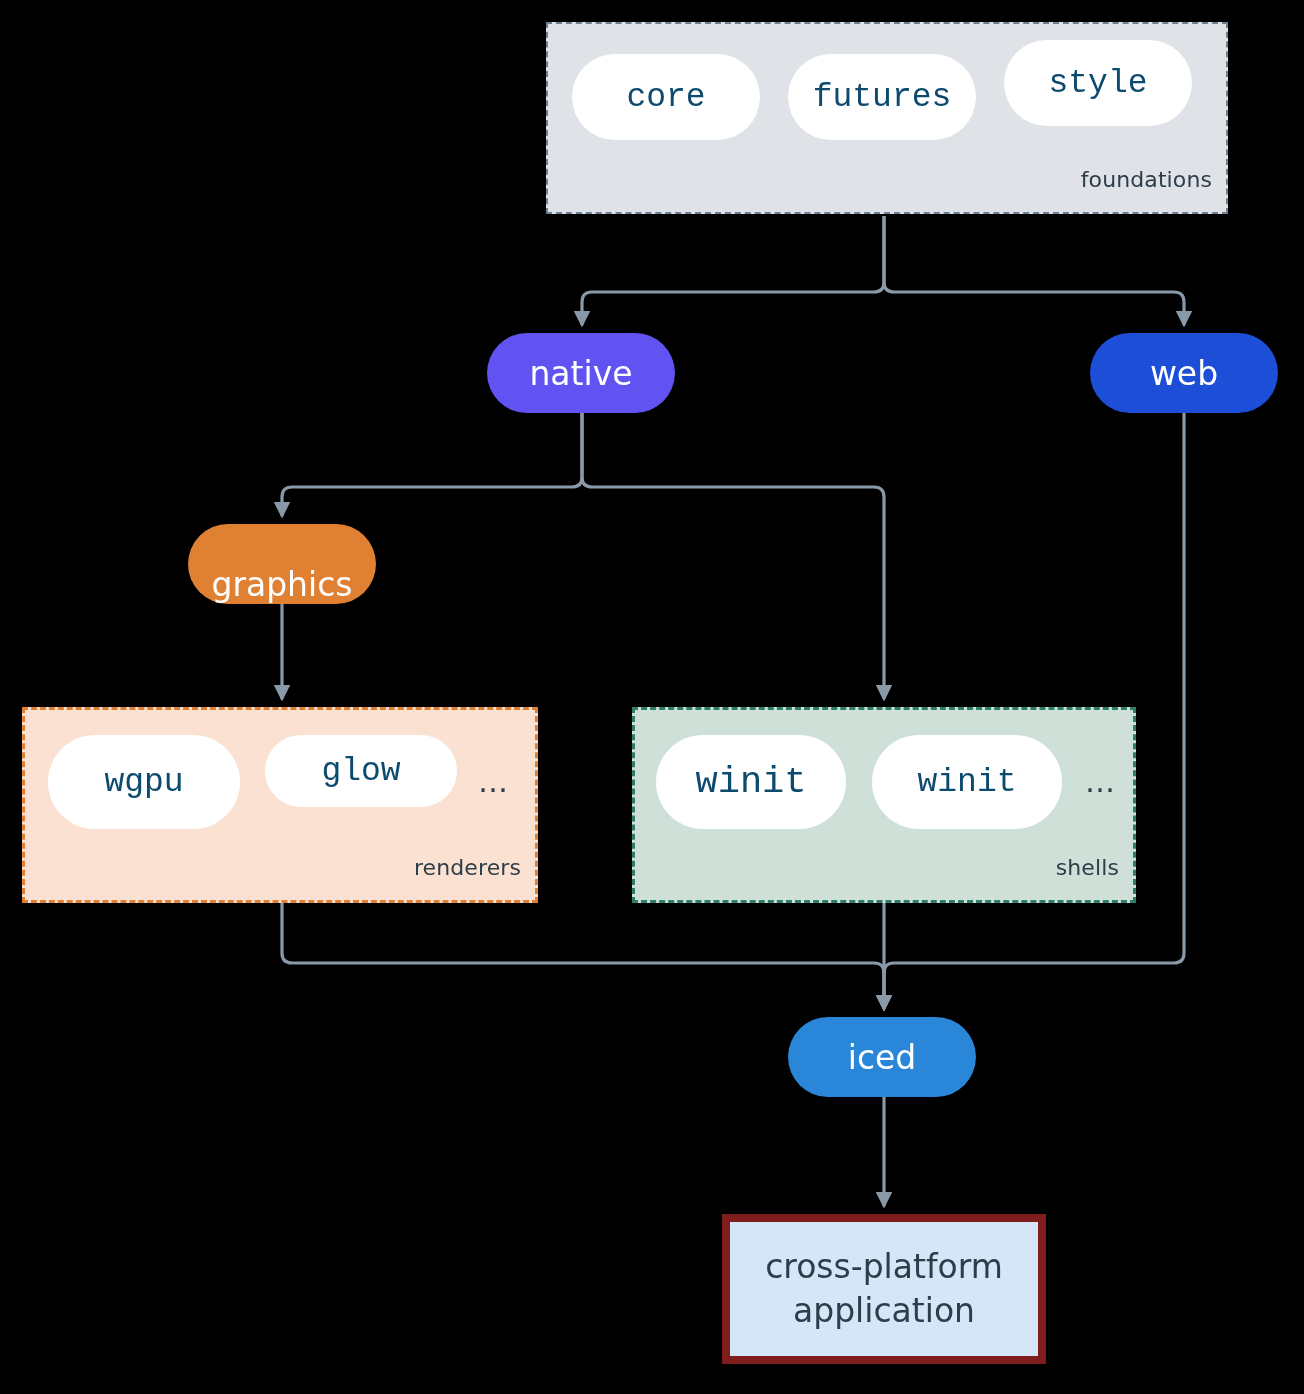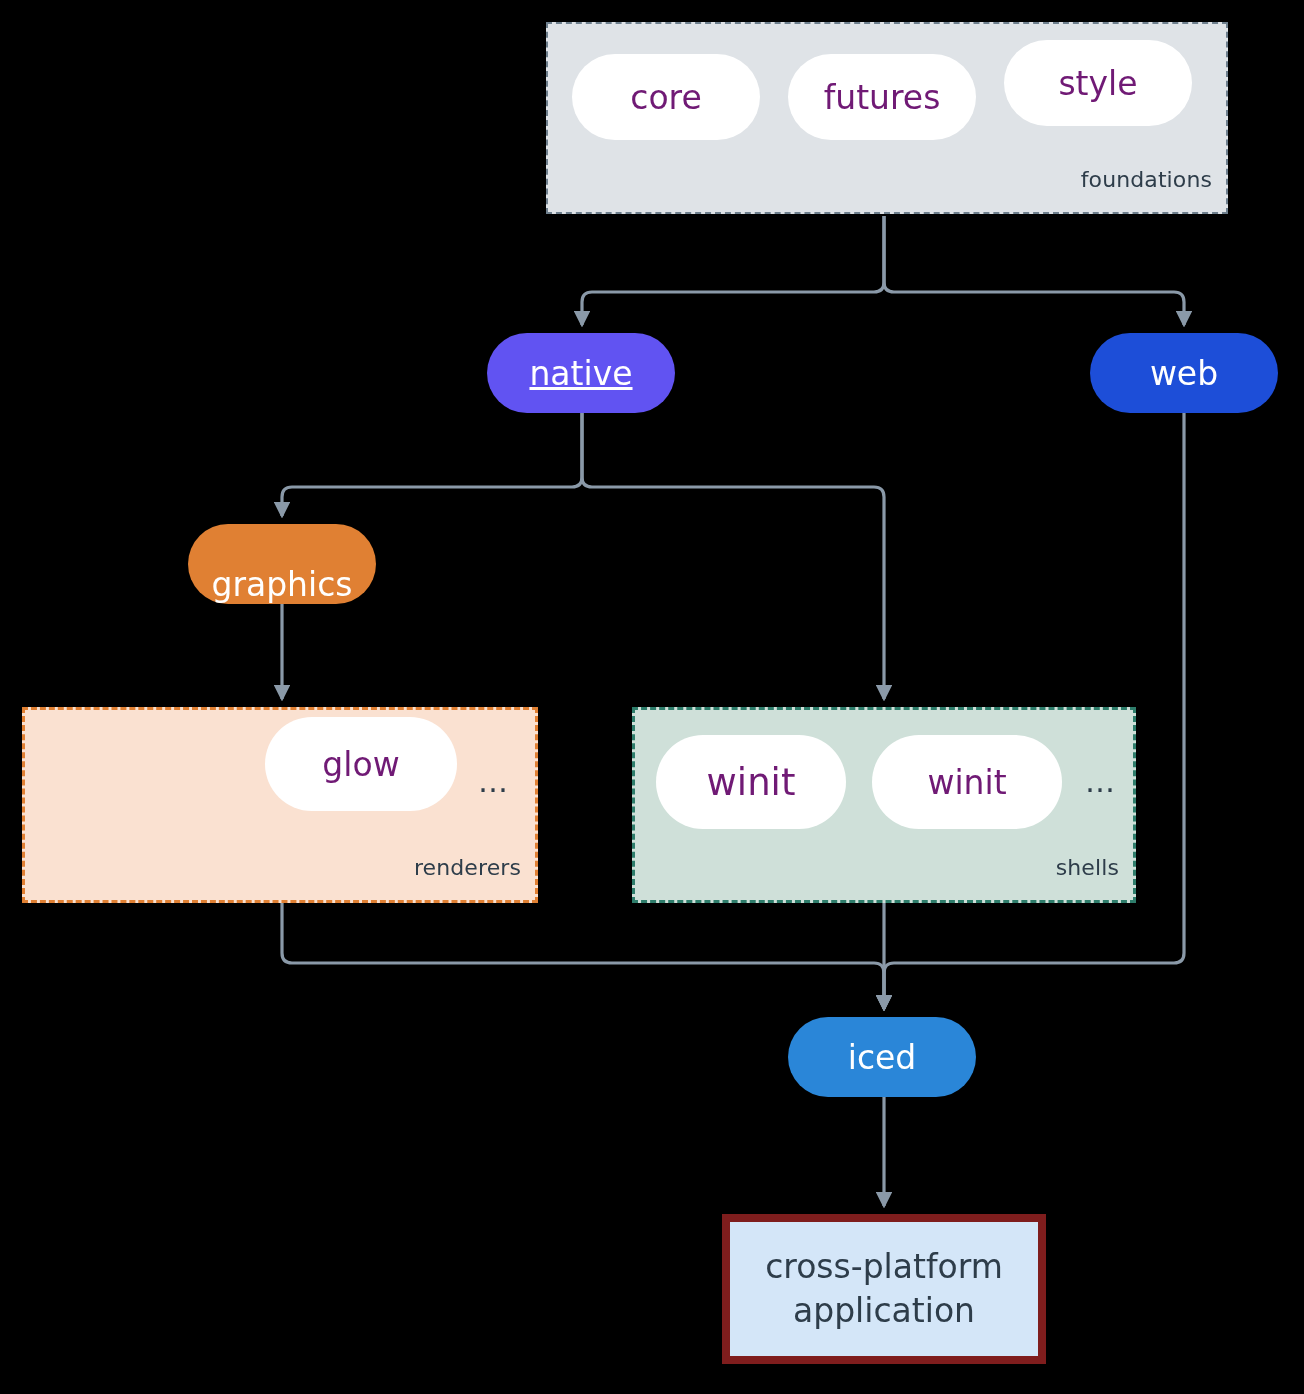--- a/index.html
+++ b/index.html
@@ -40,21 +40,22 @@
     position: absolute;
     box-sizing: border-box;
     display: flex;
     align-items: center;
     justify-content: center;
     border-radius: 999px;
     white-space: nowrap;
   }
   .pill-white {
     background: #ffffff;
-    color: #701a75;
+    color: #0c4a6e;
+    font-family: Liberation Mono, monospace;
   }
   .node {
     position: absolute;
     box-sizing: border-box;
     display: flex;
     align-items: center;
     justify-content: center;
     border-radius: 999px;
     color: #ffffff;
     white-space: nowrap;
@@ -113,36 +114,39 @@
   <div class="pill pill-white" style="left:572px; top:54px; width:188px; height:86px; font-size:33px;">
     <span>core</span>
   </div>
   <div class="pill pill-white" style="left:788px; top:54px; width:188px; height:86px; font-size:33px;">
     <span>futures</span>
   </div>
   <div class="pill pill-white" style="left:1004px; top:40px; width:188px; height:86px; font-size:33px;text-align:right;">
     <span>style</span>
   </div>
 
-  <div class="node" style="left:487px; top:333px; width:188px; height:80px; background:#6153f2; font-size:33px;text-decoration:underline;">
+  <div class="node" style="left:487px; top:333px; width:188px; height:80px; background:#6153f2; font-size:33px;">
     <span>native</span>
   </div>
   <div class="node" style="left:1090px; top:333px; width:188px; height:80px; background:#1d4ed8; font-size:33px;">
     <span>web</span>
   </div>
 
   <div class="node" style="left:188px; top:524px; width:188px; height:80px; background:#e08033; font-size:33px;align-items:flex-end;">
     <span>graphics</span>
   </div>
 
   <div class="cluster" style="left:22px; top:707px; width:516px; height:196px;
               background:#fae1d1; border:3px dashed #e08033;">
     <span class="cluster-label">renderers</span>
   </div>
-  <div class="pill pill-white" style="left:265px; top:717px; width:192px; height:94px; font-size:33px;">
+  <div class="pill pill-white" style="left:48px; top:735px; width:192px; height:94px; font-size:33px;">
+    <span>wgpu</span>
+  </div>
+  <div class="pill pill-white" style="left:265px; top:735px; width:192px; height:72px; font-size:33px;">
     <span>glow</span>
   </div>
   <span class="ellipsis" style="left:478px; top:767px;">…</span>
 
   <div class="cluster" style="left:632px; top:707px; width:504px; height:196px;
               background:#cfe0d9; border:3px dashed #2e7d6b;">
     <span class="cluster-label">shells</span>
   </div>
   <div class="pill pill-white" style="left:656px; top:735px; width:190px; height:94px; font-size:37px;text-align:center;">
     <span>winit</span>

